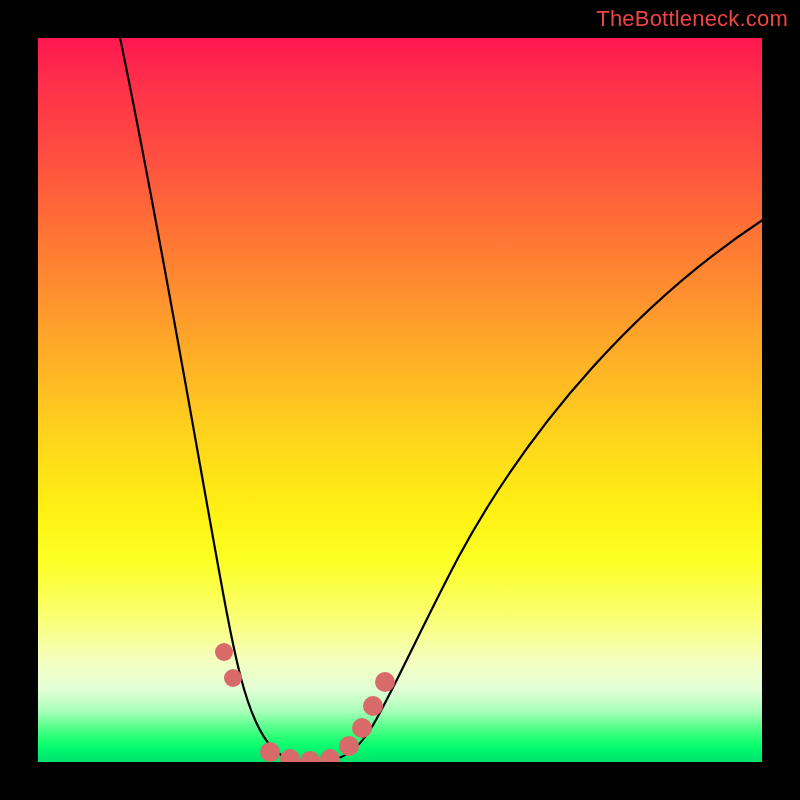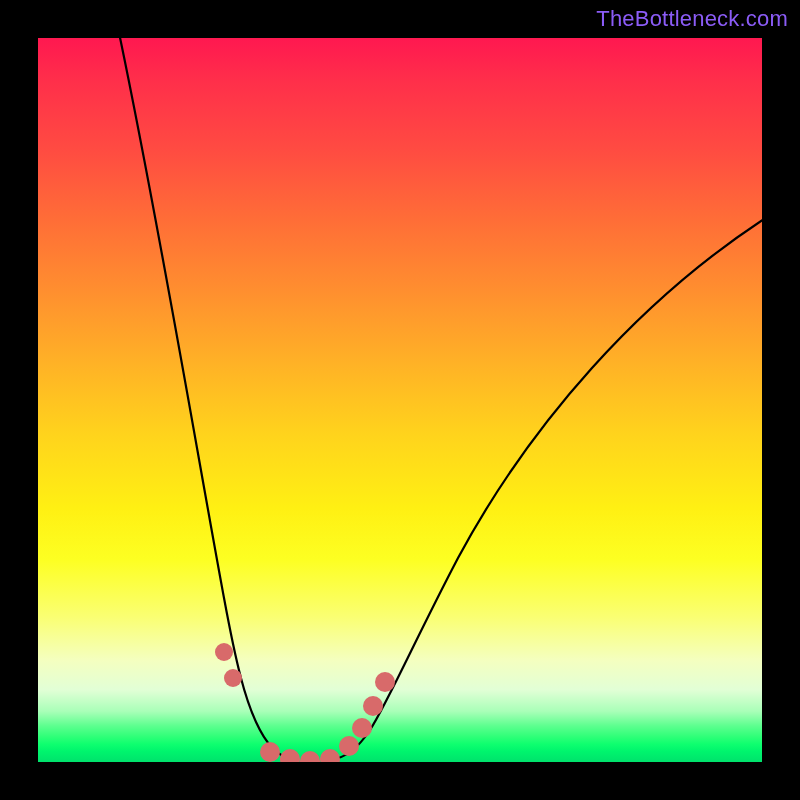--- a/index.html
+++ b/index.html
@@ -49,21 +49,21 @@
       #2fff78 96.5%,
       #0fff6f 97.5%,
       #00f56d 98.5%,
       #00e26c 100%
     );
   }
   .watermark {
     position: absolute;
     top: 6px;
     right: 12px;
-    color: #8b5cf6;
+    color: #ef4444;
     font-size: 22px;
     letter-spacing: 0.2px;
     font-weight: 500;
     user-select: none;
   }
   svg {
     position: absolute;
     inset: 0;
   }
   .curve {

